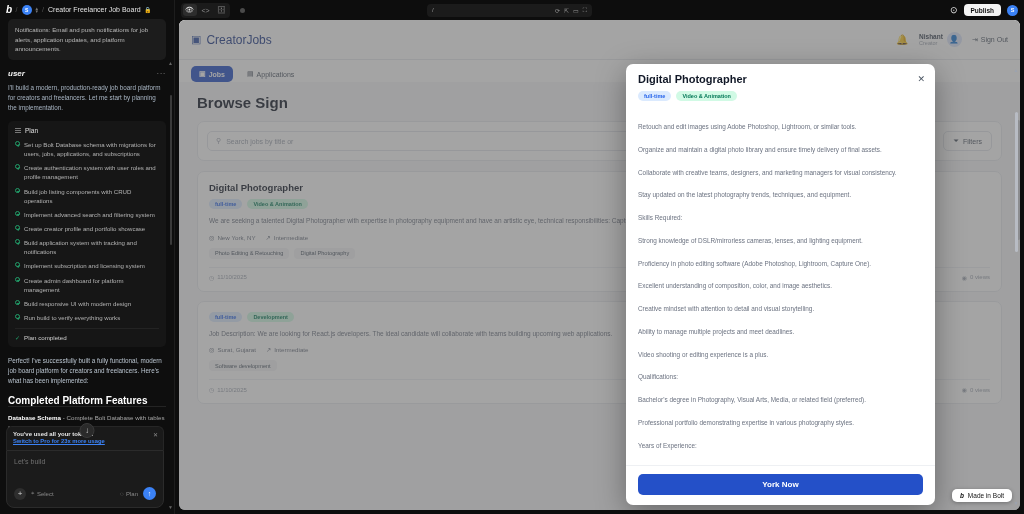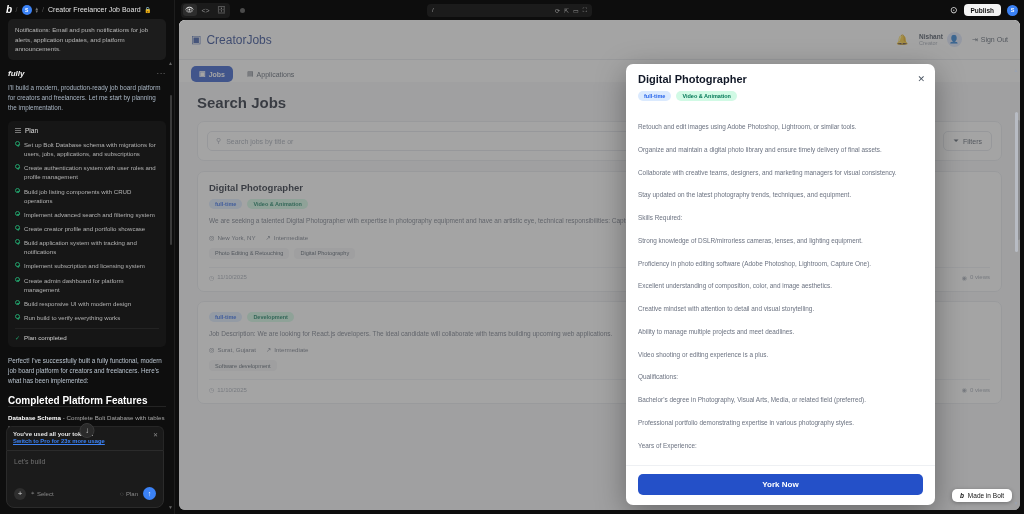--- a/index.html
+++ b/index.html
@@ -252,21 +252,21 @@
       <span class="tb-sep">/</span>
       <span class="tb-title">Creator Freelancer Job Board</span>
       <span class="tb-lock">🔒</span>
     </div>
 
     <div class="chat-scroll">
 
       <div class="msg-bubble">Notifications: Email and push notifications for job alerts, application updates, and platform announcements.</div>
 
       <div class="sender-row">
-        <span class="sender">fully</span>
+        <span class="sender">user</span>
         <span class="dots">···</span>
       </div>
 
       <div class="intro-text">I'll build a modern, production-ready job board platform for creators and freelancers. Let me start by planning the implementation.</div>
 
       <div class="plan-box">
         <div class="plan-head">
           <span class="plan-icon">
               <i></i>
               <i></i>
@@ -422,21 +422,21 @@
           <span>▣</span>
           <span>Jobs</span>
         </div>
         <div class="tab">
           <span>▤</span>
           <span>Applications</span>
         </div>
       </div>
 
       <div class="app-body">
-        <div class="page-title">Search Jobs</div>
+        <div class="page-title">Browse Sign</div>
 
         <div class="search-card">
           <div class="search-box">
             <span>⚲</span>
             <span>Search jobs by title or</span>
           </div>
           <div class="filters-btn">
             <span>⏷</span>
             <span>Filters</span>
           </div>

